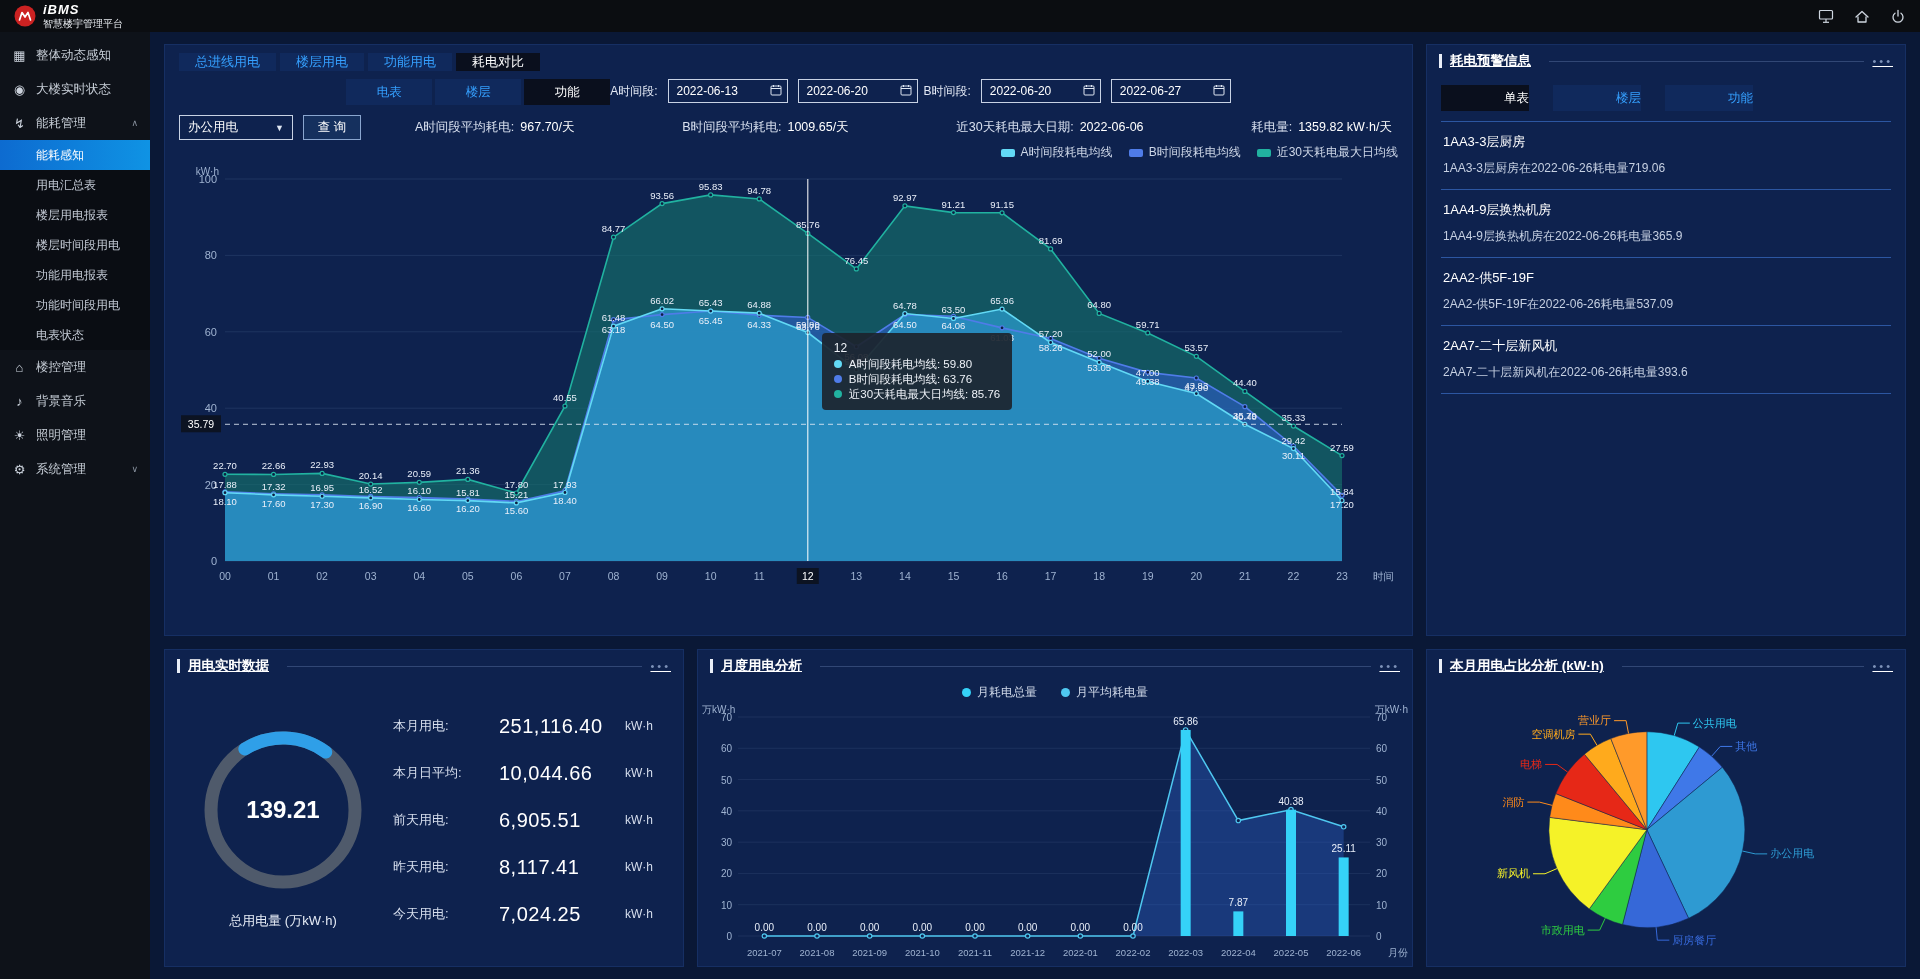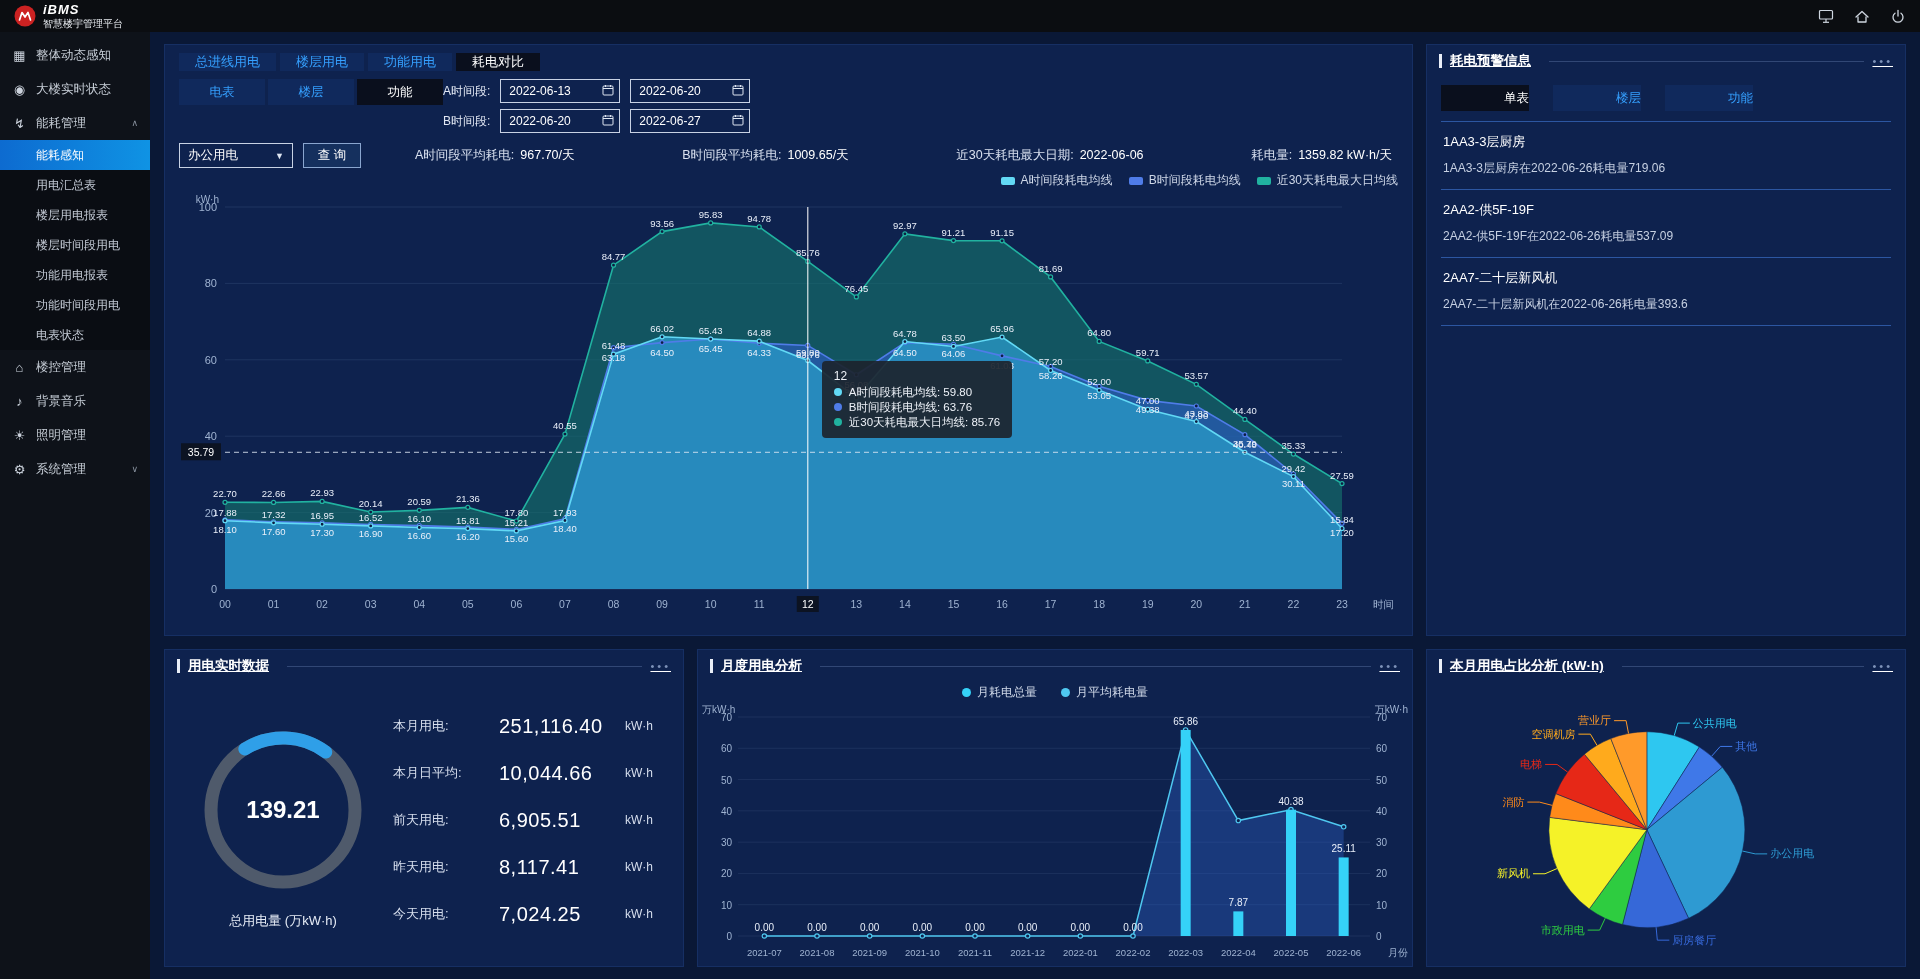--- a/index.html
+++ b/index.html
@@ -32,25 +32,25 @@
   .accent { width:3px; height:14px; background:#e9eef7; flex:none; }
   .panel-title { font-size:13.5px; font-weight:bold; color:#fff; white-space:nowrap; }
   .hdr-line { flex:1; height:1px; background:rgba(140,170,220,0.28); margin-left:10px; }
   .hdr-dots { color:#7d92b8; font-size:11px; letter-spacing:3px; flex:none; }
 
   
   .chart-panel { grid-column:1; grid-row:1; padding:8px 14px 6px; display:flex; flex-direction:column; }
   .main-tabs { display:flex; gap:4px; margin-bottom:8px; }
   .main-tab { padding:0 16px; font-size:13px; color:#35a0ff; background:#10295c; cursor:pointer; }
   .main-tab.active { background:#0a0f1d; color:#fff; }
-  .filter-row { display:flex; justify-content:flex-start; align-items:flex-start; margin-bottom:4px; }
+  .filter-row { display:flex; justify-content:center; align-items:flex-start; margin-bottom:4px; }
   .sub-tabs { display:flex; gap:3px; }
   .sub-tab { width:86px; height:26px; line-height:26px; text-align:center; color:#35a0ff; background:#10295c; font-size:12.5px; cursor:pointer; }
   .sub-tab.active { background:#0a0f1d; color:#fff; }
-  .date-col { display:flex; flex-direction:column; gap:6px; align-items:flex-end; }
+  .date-col { display:flex; flex-direction:row; gap:6px; align-items:flex-end; }
   .date-row { display:flex; align-items:center; gap:10px; font-size:12px; color:#e2e8f4; }
   .date-wrap { position:relative; }
   .date-input { width:120px; height:24px; border:1px solid #c8d2e4; background:transparent; color:#fff; font-size:12px; padding:0 24px 0 8px; font-family:inherit; }
   .cal-ic { position:absolute; right:6px; top:5px; pointer-events:none; }
   .controls-row { display:flex; align-items:center; margin:6px 0 2px; }
   .select-box { width:114px; height:25px; border:1px solid #c8d2e4; display:flex; align-items:center; justify-content:space-between; padding:0 8px; font-size:12.5px; cursor:pointer; flex:none; }
   .caret { font-size:9px; color:#dfe6f2; }
   .query-btn { width:58px; height:25px; margin-left:10px; border:1px solid #8aa6cf; background:#15305e; color:#fff; font-size:12.5px; display:flex; align-items:center; justify-content:center; cursor:pointer; flex:none; }
   .stats { display:flex; flex:1; justify-content:space-between; margin-left:54px; padding-right:6px; font-size:12.5px; color:#d9e1f0; white-space:nowrap; }
   .stat b { font-weight:normal; color:#fff; margin-left:6px; }
@@ -474,20 +474,24 @@
           <div class="alert-tab active">单表</div>
           <div class="alert-tab">楼层</div>
           <div class="alert-tab">功能</div>
         </div>
       <div class="alert-list">
           <div class="alert-item">
             <div class="alert-title">1AA3-3层厨房</div>
             <div class="alert-desc">1AA3-3层厨房在2022-06-26耗电量719.06</div>
           </div>
           <div class="alert-item">
+            <div class="alert-title">1AA4-9层换热机房</div>
+            <div class="alert-desc">1AA4-9层换热机房在2022-06-26耗电量365.9</div>
+          </div>
+          <div class="alert-item">
             <div class="alert-title">2AA2-供5F-19F</div>
             <div class="alert-desc">2AA2-供5F-19F在2022-06-26耗电量537.09</div>
           </div>
           <div class="alert-item">
             <div class="alert-title">2AA7-二十层新风机</div>
             <div class="alert-desc">2AA7-二十层新风机在2022-06-26耗电量393.6</div>
           </div>
         </div>
     </section>
 

